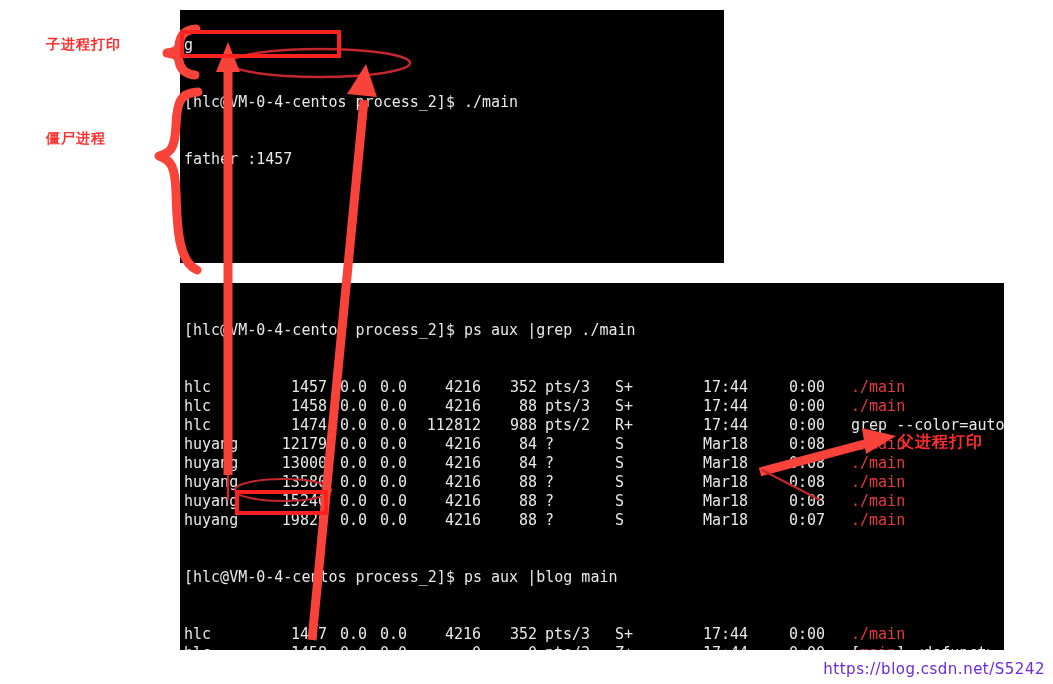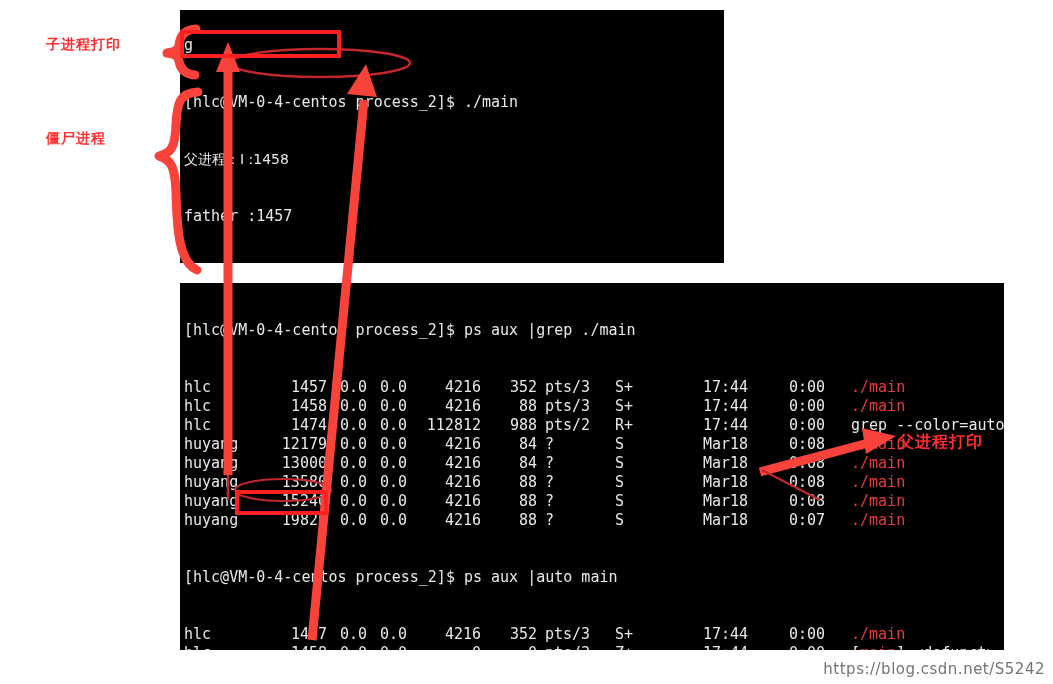--- a/index.html
+++ b/index.html
@@ -64,49 +64,48 @@
     position:absolute;
     border:4px solid #ff2020;
     box-sizing:border-box;
   }
   #box-parentline{ left:180px; top:30px; width:161px; height:28px; }
   #box-pid1458{ left:235px; top:490px; width:93px; height:25px; }
 
   
   #watermark{
     position:absolute; right:8px; bottom:6px;
-    color:#737373; font-size:15px;
+    color:#6d28d9; font-size:15px;
     font-family:"DejaVu Sans","Liberation Sans",sans-serif;
     letter-spacing:0.5px;
   }
 </style>
 </head>
 <body>
 
 <div id="term-top" class="term">
   <div class="tline clip-top">g</div>
   <div class="tline"><span>[hlc@VM-0-4-centos process_2]$</span> <span>./main</span></div>
-  <div class="tline c-cjk">父进程：I :1458</div>
   <div class="tline">father :1457</div>
   
   
   
   
   
   
   
   
   
   
 </div>
 
 <div id="term-bottom" class="term">
   <div class="tline"><span>[hlc@VM-0-4-centos process_2]$</span> <span>ps aux |grep ./main</span></div>
   <div id="ps-block-1"><div class="tline"><span class="col-user">hlc</span><span class="col-pid">1457</span><span class="col-cpu">0.0</span><span class="col-mem">0.0</span><span class="col-vsz">4216</span><span class="col-rss">352</span><span class="col-tty">pts/3</span><span class="col-stat">S+</span><span class="col-start">17:44</span><span class="col-time">0:00</span><span class="col-cmd"><span class="c-red">./main</span></span></div><div class="tline"><span class="col-user">hlc</span><span class="col-pid">1458</span><span class="col-cpu">0.0</span><span class="col-mem">0.0</span><span class="col-vsz">4216</span><span class="col-rss">88</span><span class="col-tty">pts/3</span><span class="col-stat">S+</span><span class="col-start">17:44</span><span class="col-time">0:00</span><span class="col-cmd"><span class="c-red">./main</span></span></div><div class="tline"><span class="col-user">hlc</span><span class="col-pid">1474</span><span class="col-cpu">0.0</span><span class="col-mem">0.0</span><span class="col-vsz">112812</span><span class="col-rss">988</span><span class="col-tty">pts/2</span><span class="col-stat">R+</span><span class="col-start">17:44</span><span class="col-time">0:00</span><span class="col-cmd"><span class="c-white">grep --color=auto </span><span class="c-red">./main</span></span></div><div class="tline"><span class="col-user">huyang</span><span class="col-pid">12179</span><span class="col-cpu">0.0</span><span class="col-mem">0.0</span><span class="col-vsz">4216</span><span class="col-rss">84</span><span class="col-tty">?</span><span class="col-stat">S</span><span class="col-start">Mar18</span><span class="col-time">0:08</span><span class="col-cmd"><span class="c-red">./main</span></span></div><div class="tline"><span class="col-user">huyang</span><span class="col-pid">13000</span><span class="col-cpu">0.0</span><span class="col-mem">0.0</span><span class="col-vsz">4216</span><span class="col-rss">84</span><span class="col-tty">?</span><span class="col-stat">S</span><span class="col-start">Mar18</span><span class="col-time">0:08</span><span class="col-cmd"><span class="c-red">./main</span></span></div><div class="tline"><span class="col-user">huyang</span><span class="col-pid">13580</span><span class="col-cpu">0.0</span><span class="col-mem">0.0</span><span class="col-vsz">4216</span><span class="col-rss">88</span><span class="col-tty">?</span><span class="col-stat">S</span><span class="col-start">Mar18</span><span class="col-time">0:08</span><span class="col-cmd"><span class="c-red">./main</span></span></div><div class="tline"><span class="col-user">huyang</span><span class="col-pid">15240</span><span class="col-cpu">0.0</span><span class="col-mem">0.0</span><span class="col-vsz">4216</span><span class="col-rss">88</span><span class="col-tty">?</span><span class="col-stat">S</span><span class="col-start">Mar18</span><span class="col-time">0:08</span><span class="col-cmd"><span class="c-red">./main</span></span></div><div class="tline"><span class="col-user">huyang</span><span class="col-pid">19826</span><span class="col-cpu">0.0</span><span class="col-mem">0.0</span><span class="col-vsz">4216</span><span class="col-rss">88</span><span class="col-tty">?</span><span class="col-stat">S</span><span class="col-start">Mar18</span><span class="col-time">0:07</span><span class="col-cmd"><span class="c-red">./main</span></span></div></div>
-  <div class="tline"><span>[hlc@VM-0-4-centos process_2]$</span> <span>ps aux |auto main</span></div>
+  <div class="tline"><span>[hlc@VM-0-4-centos process_2]$</span> <span>ps aux |blog main</span></div>
   <div id="ps-block-2"><div class="tline"><span class="col-user">hlc</span><span class="col-pid">1457</span><span class="col-cpu">0.0</span><span class="col-mem">0.0</span><span class="col-vsz">4216</span><span class="col-rss">352</span><span class="col-tty">pts/3</span><span class="col-stat">S+</span><span class="col-start">17:44</span><span class="col-time">0:00</span><span class="col-cmd"><span class="c-red">./main</span></span></div><div class="tline"><span class="col-user">hlc</span><span class="col-pid">1458</span><span class="col-cpu">0.0</span><span class="col-mem">0.0</span><span class="col-vsz">0</span><span class="col-rss">0</span><span class="col-tty">pts/3</span><span class="col-stat">Z+</span><span class="col-start">17:44</span><span class="col-time">0:00</span><span class="col-cmd"><span class="c-white">[</span><span class="c-red">main</span><span class="c-white">] &lt;defunct&gt;</span></span></div></div>
   
 </div>
 
 <div id="anno">
   <svg width="1053" height="684">
 
     <path d="M196,29 C182,30 180,38 179,45 C178,51 174,52 167,53 C174,54 178,55 179,61 C180,67 183,74 195,75" fill="none" stroke="#f9423a" stroke-width="9" stroke-linecap="round" stroke-linejoin="round"></path>
 
     <path d="M198,92 C180,93 177,102 176,125 C175,148 171,153 159,156 C171,160 175,166 176,192 C177,230 179,262 197,270" fill="none" stroke="#f9423a" stroke-width="9" stroke-linecap="round" stroke-linejoin="round"></path>

